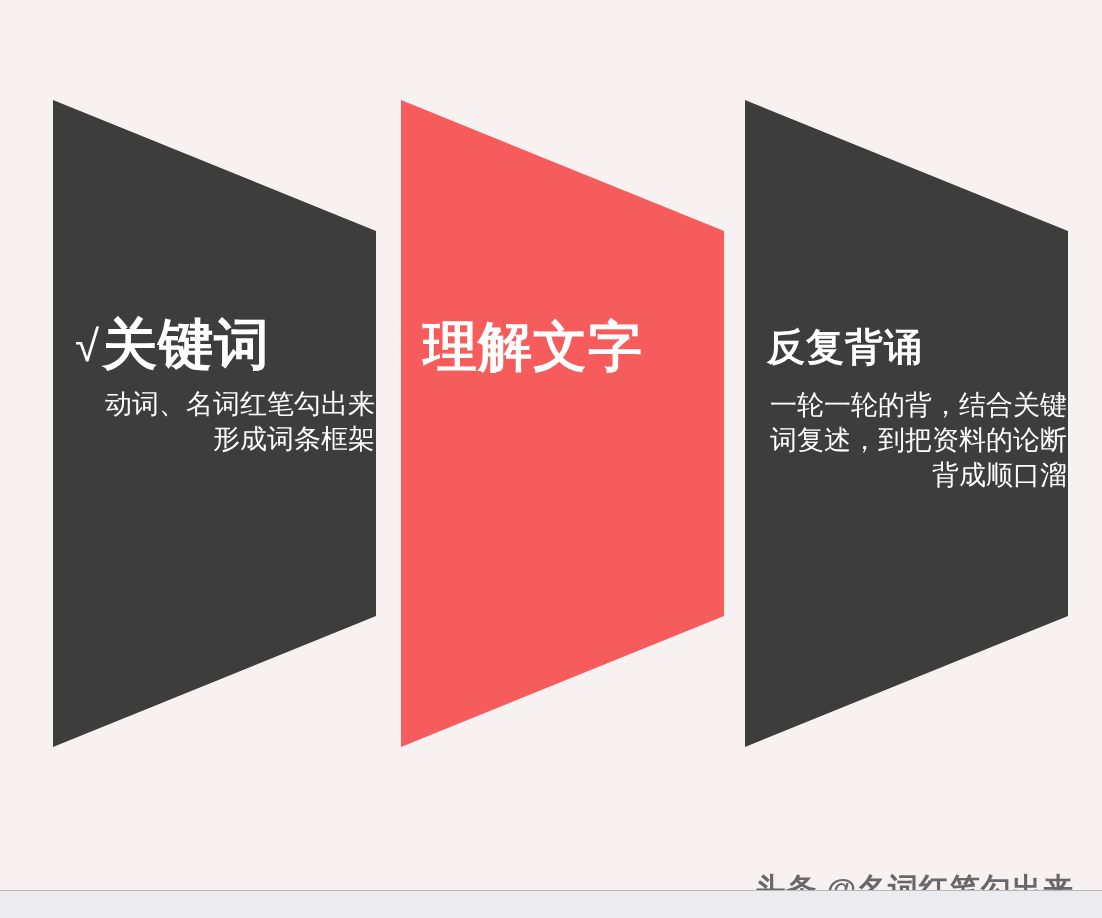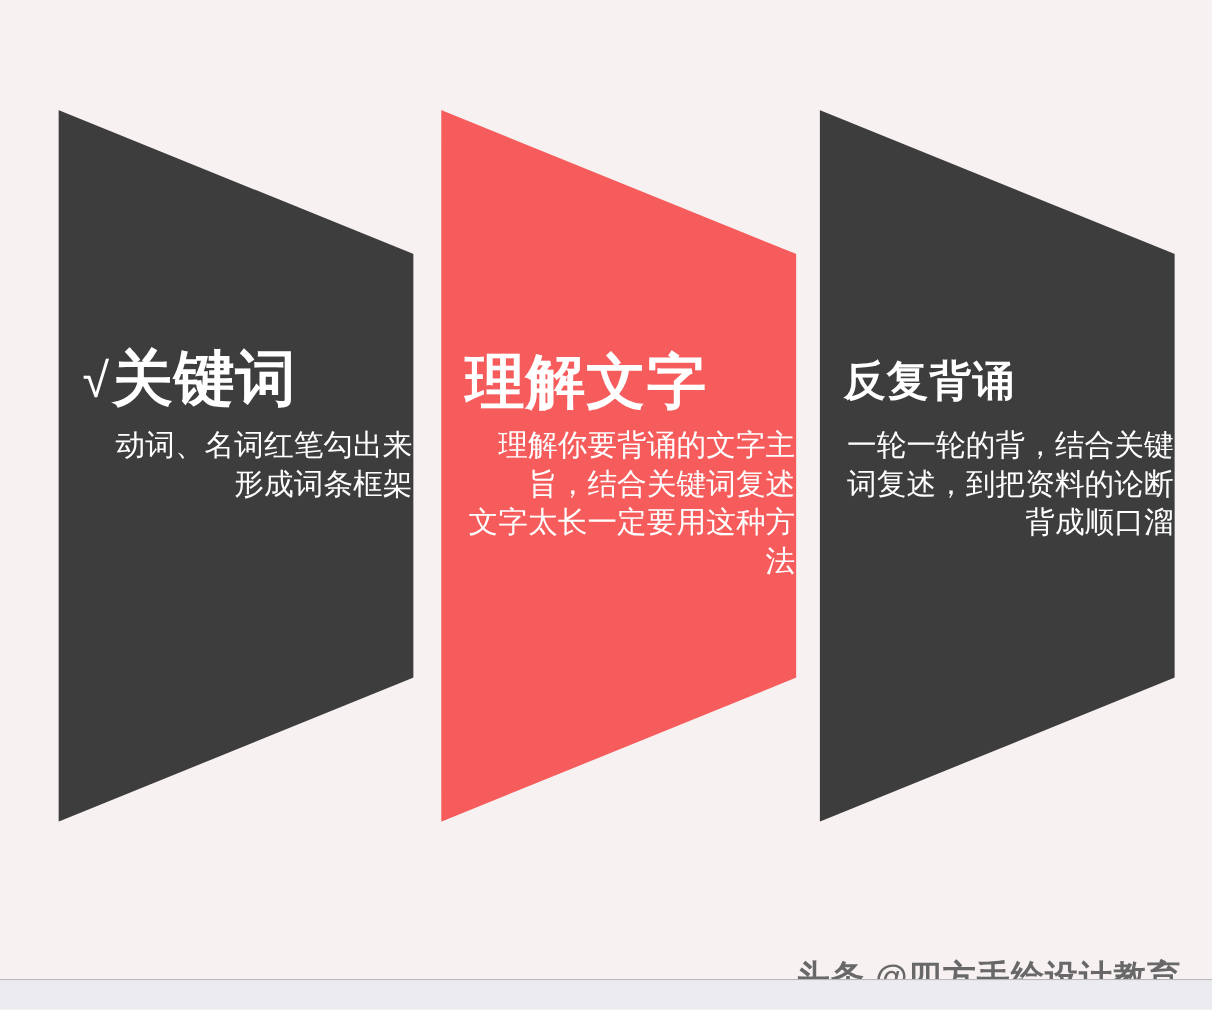--- a/index.html
+++ b/index.html
@@ -124,34 +124,30 @@
         <p>动词、名词红笔勾出来</p>
         <p>形成词条框架</p>
       </div>
     </div>
   </div>
 
   <div class="panel red" id="panel-2">
     <div class="shape"></div>
     <div class="panel-content">
       <div class="panel-title">理解文字</div>
-      <div class="panel-body">
-        <p>理解你要背诵的文字主旨，结合关键词复述</p>
-        <p>文字太长一定要用这种方法</p>
-      </div>
     </div>
   </div>
 
   <div class="panel dark" id="panel-3">
     <div class="shape"></div>
     <div class="panel-content">
       <div class="panel-title">反复背诵</div>
       <div class="panel-body">
         <p>一轮一轮的背，结合关键词复述，到把资料的论断背成顺口溜</p>
       </div>
     </div>
   </div>
 
-  <div class="watermark">头条 @四方手绘设计教育</div>
+  <div class="watermark">头条 @名词红笔勾出来</div>
 
   <div class="footer-strip"></div>
 
 </div>
 
 </body></html>

